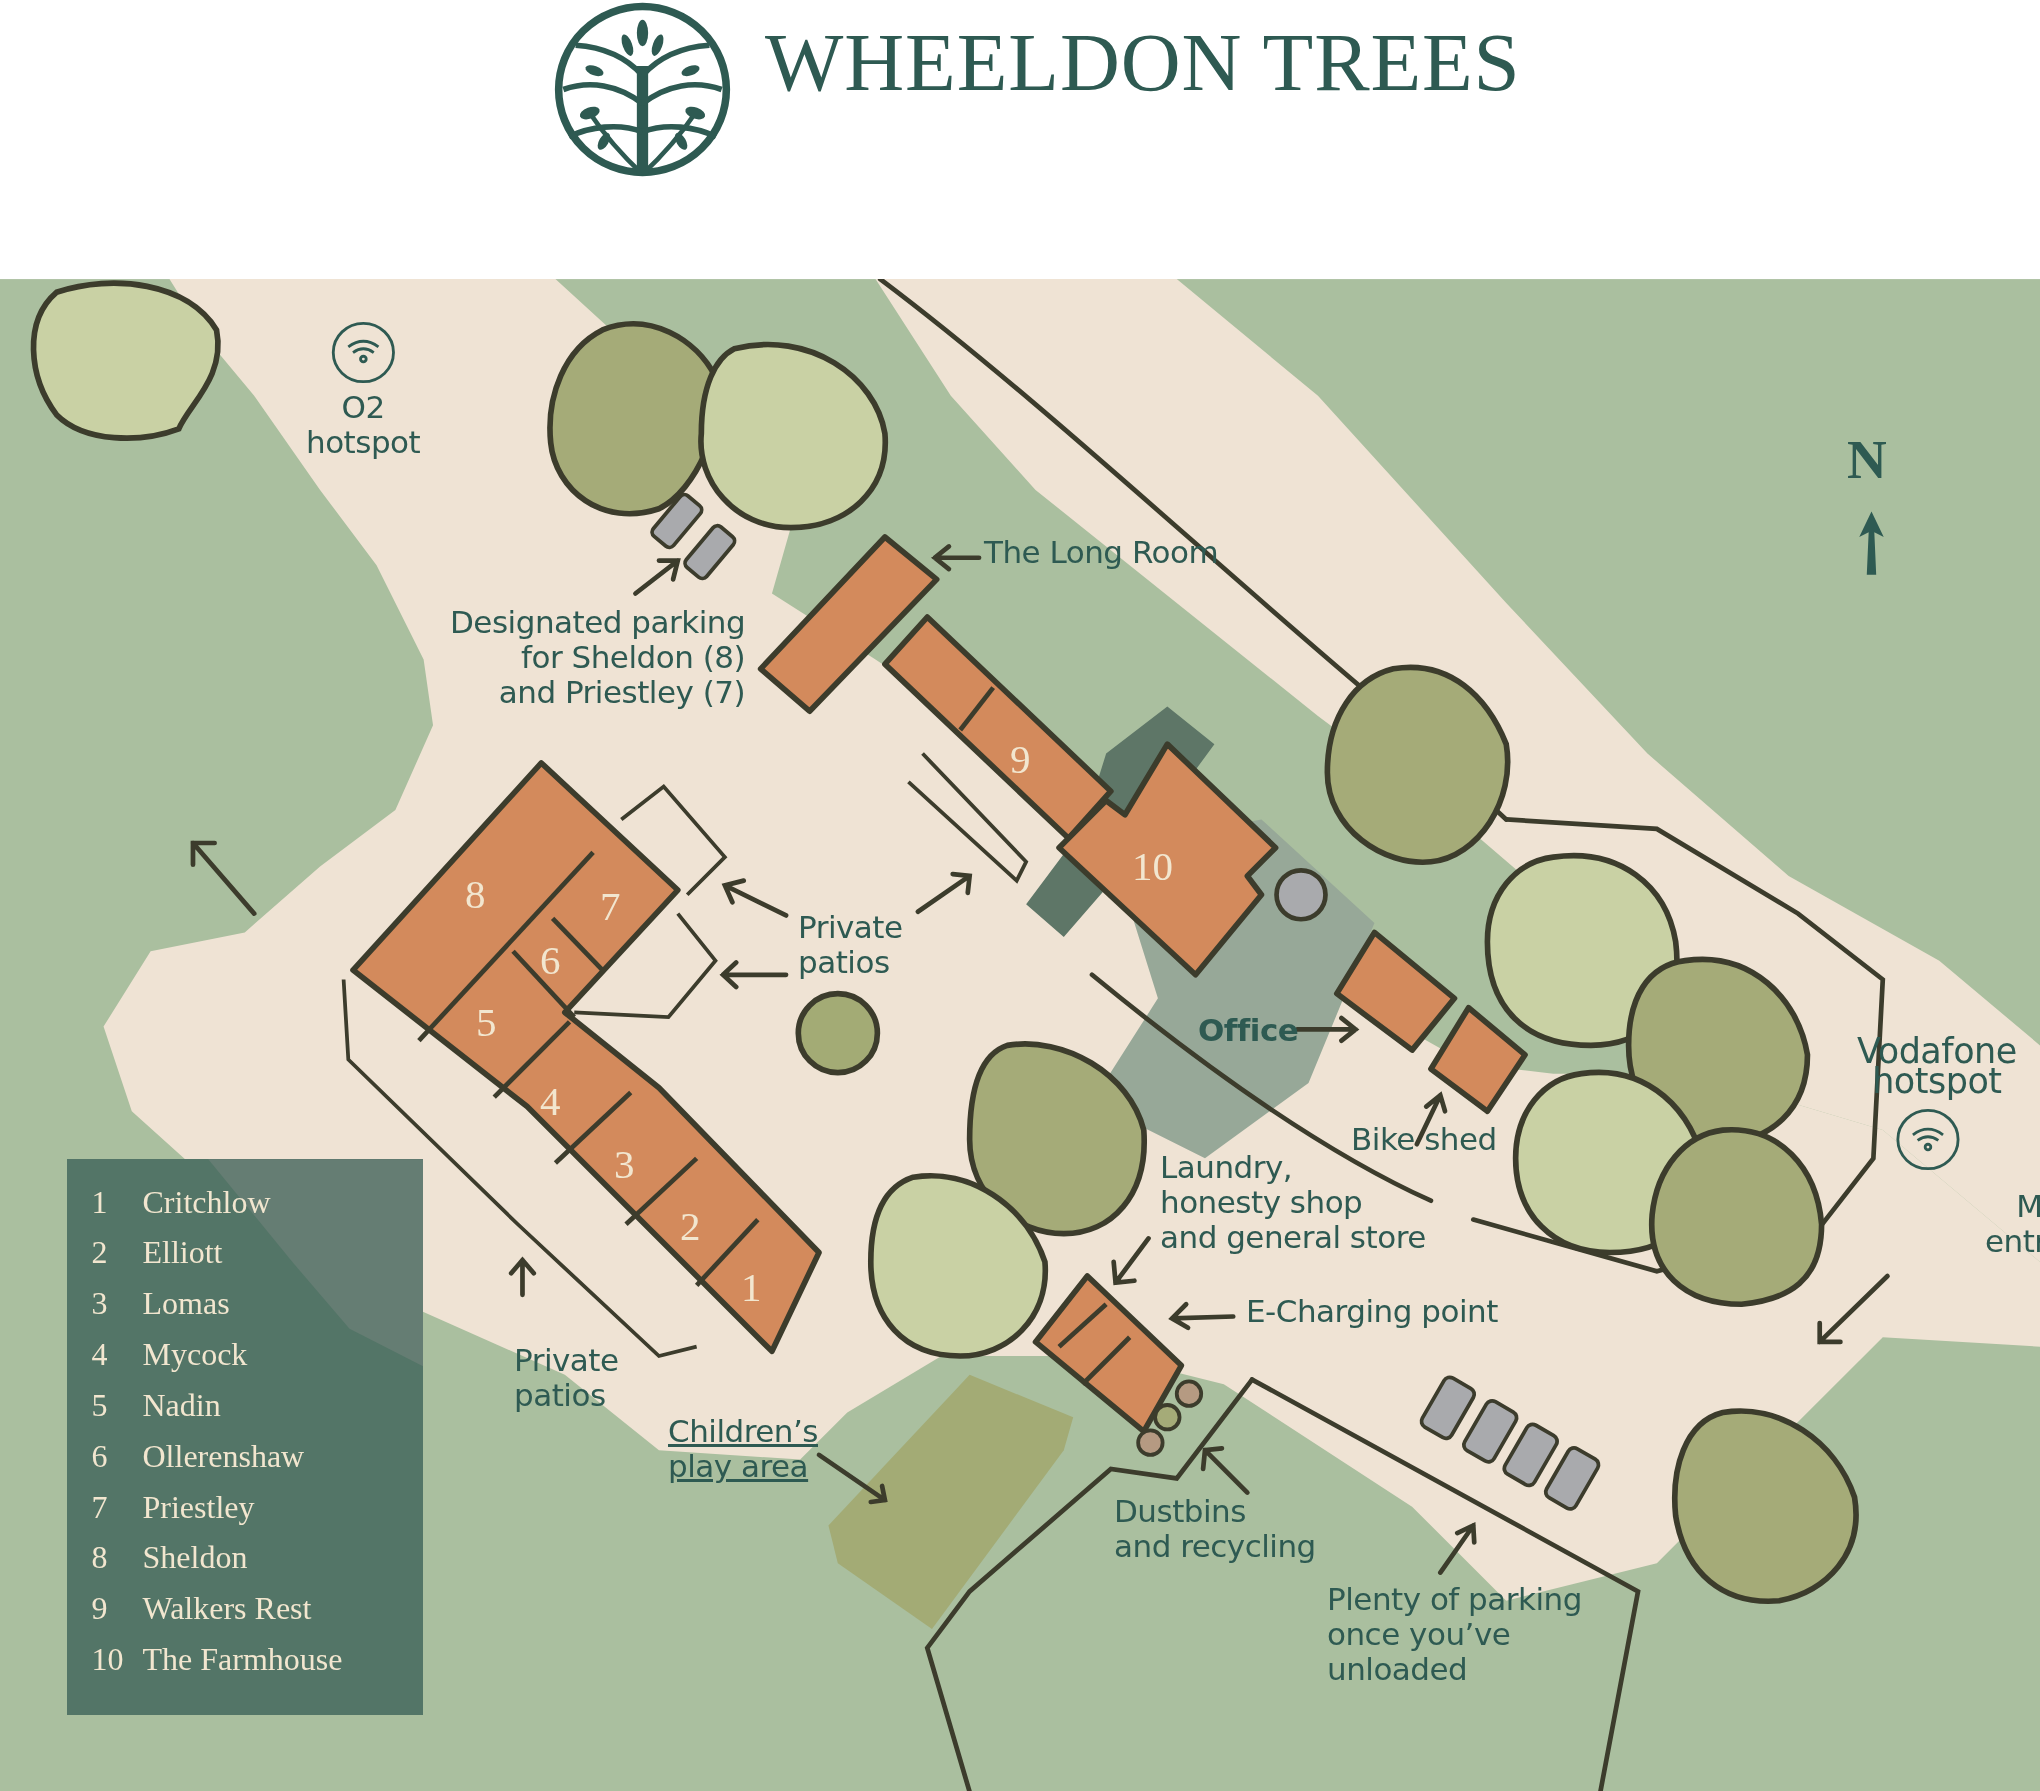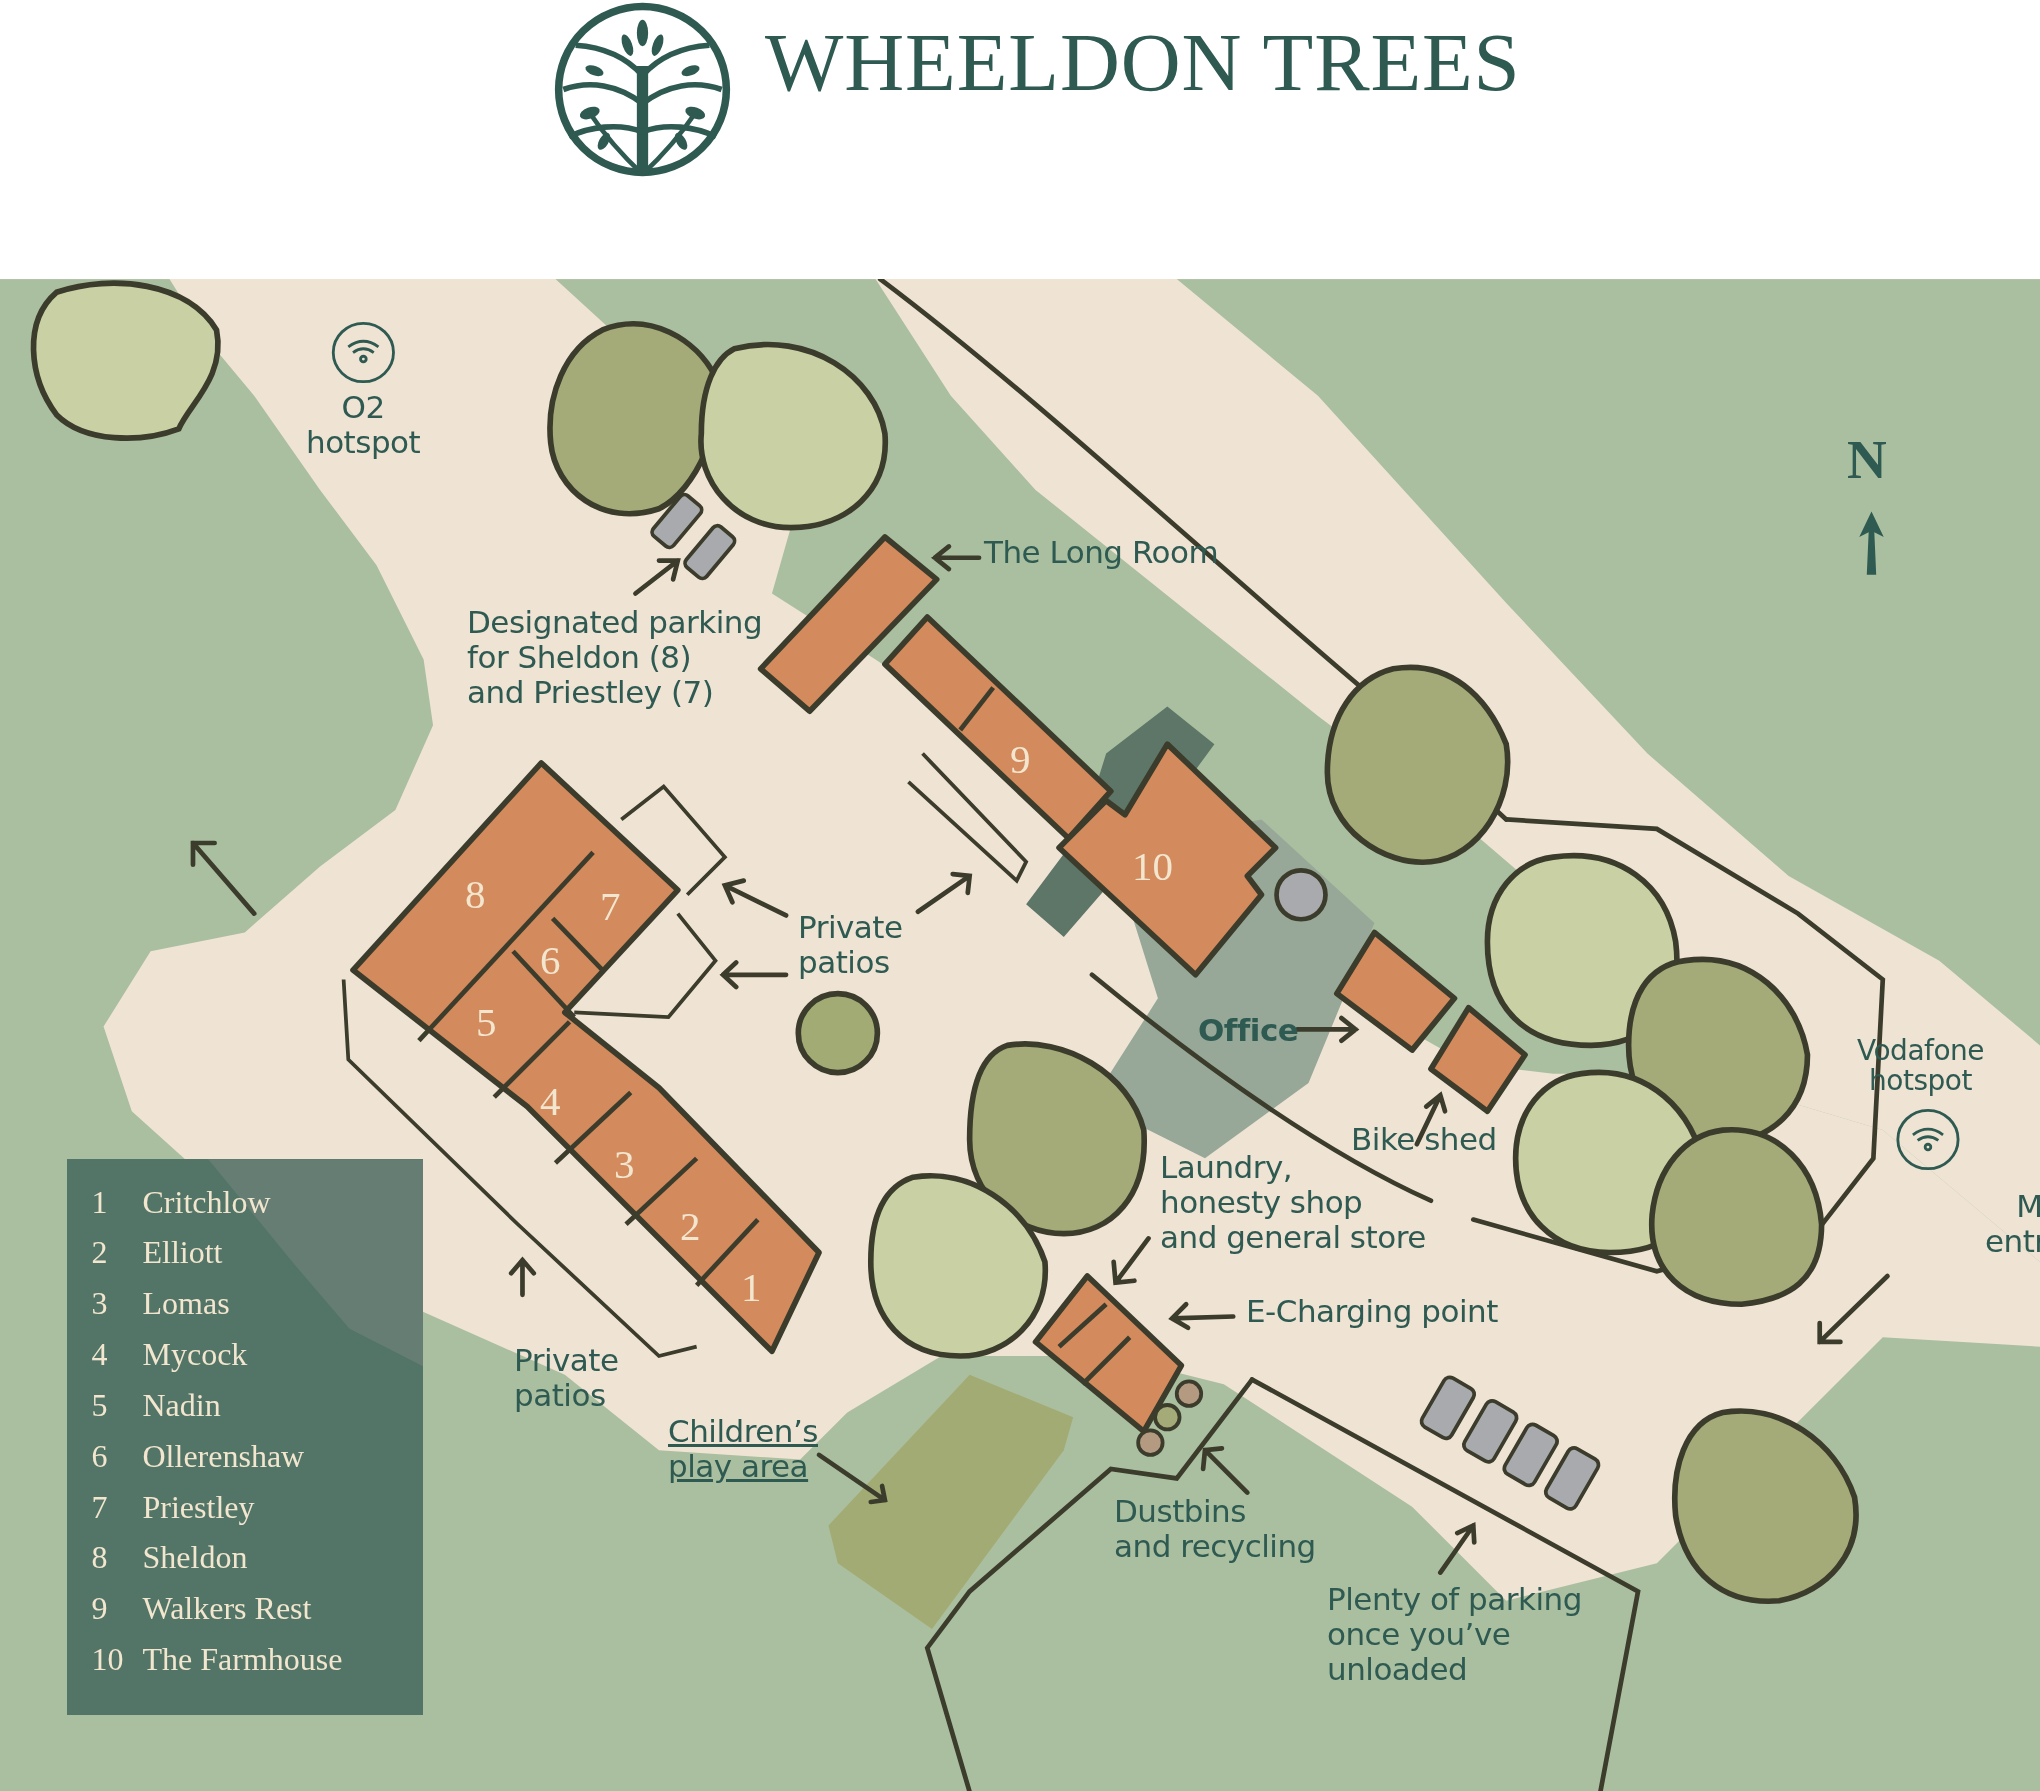--- a/index.html
+++ b/index.html
@@ -185,21 +185,21 @@
   <div class="num" style="left:1010px; top:456px;">9</div>
   <div class="num" style="left:1132px; top:563px;">10</div>
 
   <div class="north" style="top:149px;">N</div>
 
   <div class="lbl center" style="left:306px; top:111px;">
     <div>O2</div>
     <div>hotspot</div>
   </div>
   <div class="lbl" style="left:984px; top:256px;">The Long Room</div>
-  <div class="lbl" style="left:467px; top:326px;">
+  <div class="lbl" style="left:450px; top:326px;text-align:right;">
     <div>Designated parking</div>
     <div>for Sheldon (8)</div>
     <div>and Priestley (7)</div>
   </div>
   <div class="lbl" style="left:798px; top:631px;">
     <div>Private</div>
     <div>patios</div>
   </div>
   <div class="lbl" style="left:1198px; top:734px;font-weight:bold;">Office</div>
   <div class="lbl" style="left:1351px; top:843px;">Bike shed</div>
@@ -219,21 +219,21 @@
   </div>
   <div class="lbl" style="left:1114px; top:1215px;">
     <div>Dustbins</div>
     <div>and recycling</div>
   </div>
   <div class="lbl" style="left:1327px; top:1303px;">
     <div>Plenty of parking</div>
     <div>once you’ve</div>
     <div>unloaded</div>
   </div>
-  <div class="lbl center" style="left:1857px; top:757px; font-size:28px; line-height:30px;">
+  <div class="lbl center" style="left:1857px; top:757px; font-size:35px; line-height:30px;">
     <div>Vodafone</div>
     <div>hotspot</div>
   </div>
   <div class="lbl center" style="left:1985px; top:910px;">
     <div>Main</div>
     <div>entrance</div>
   </div>
 
   <div class="legend" style="top:880px;">
     <svg class="shade" width="356" height="556" viewBox="0 0 378 590">

